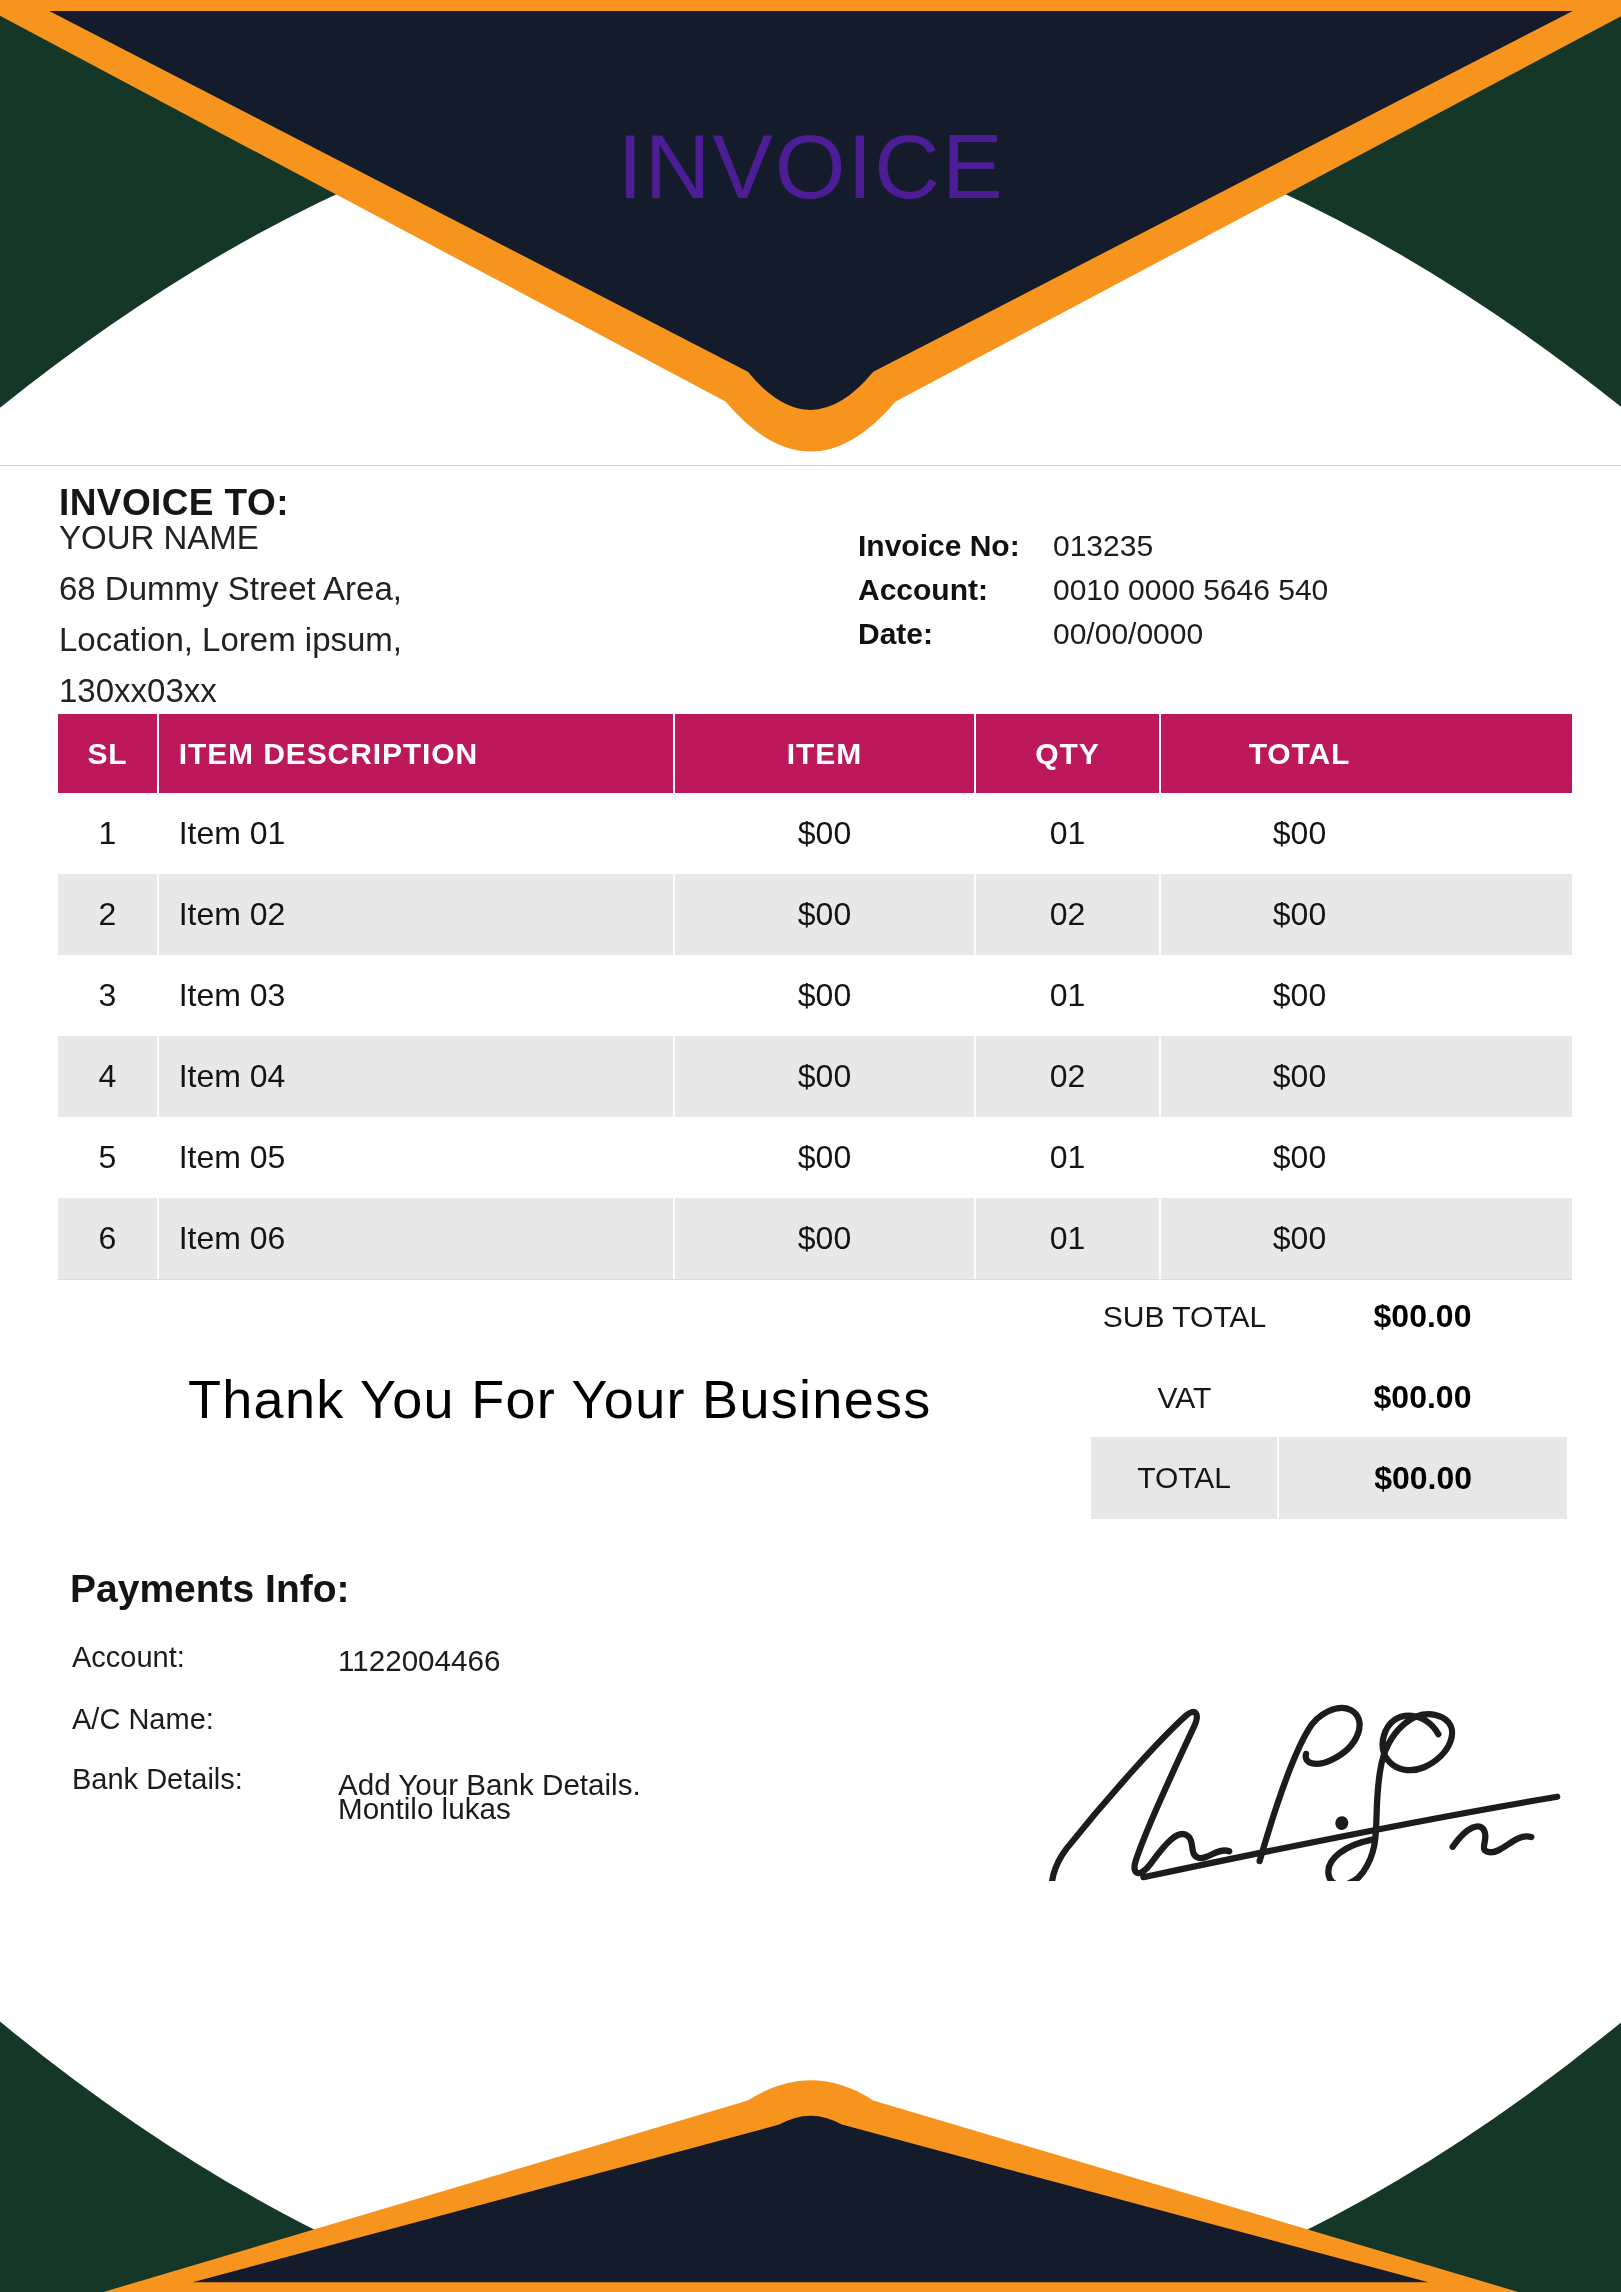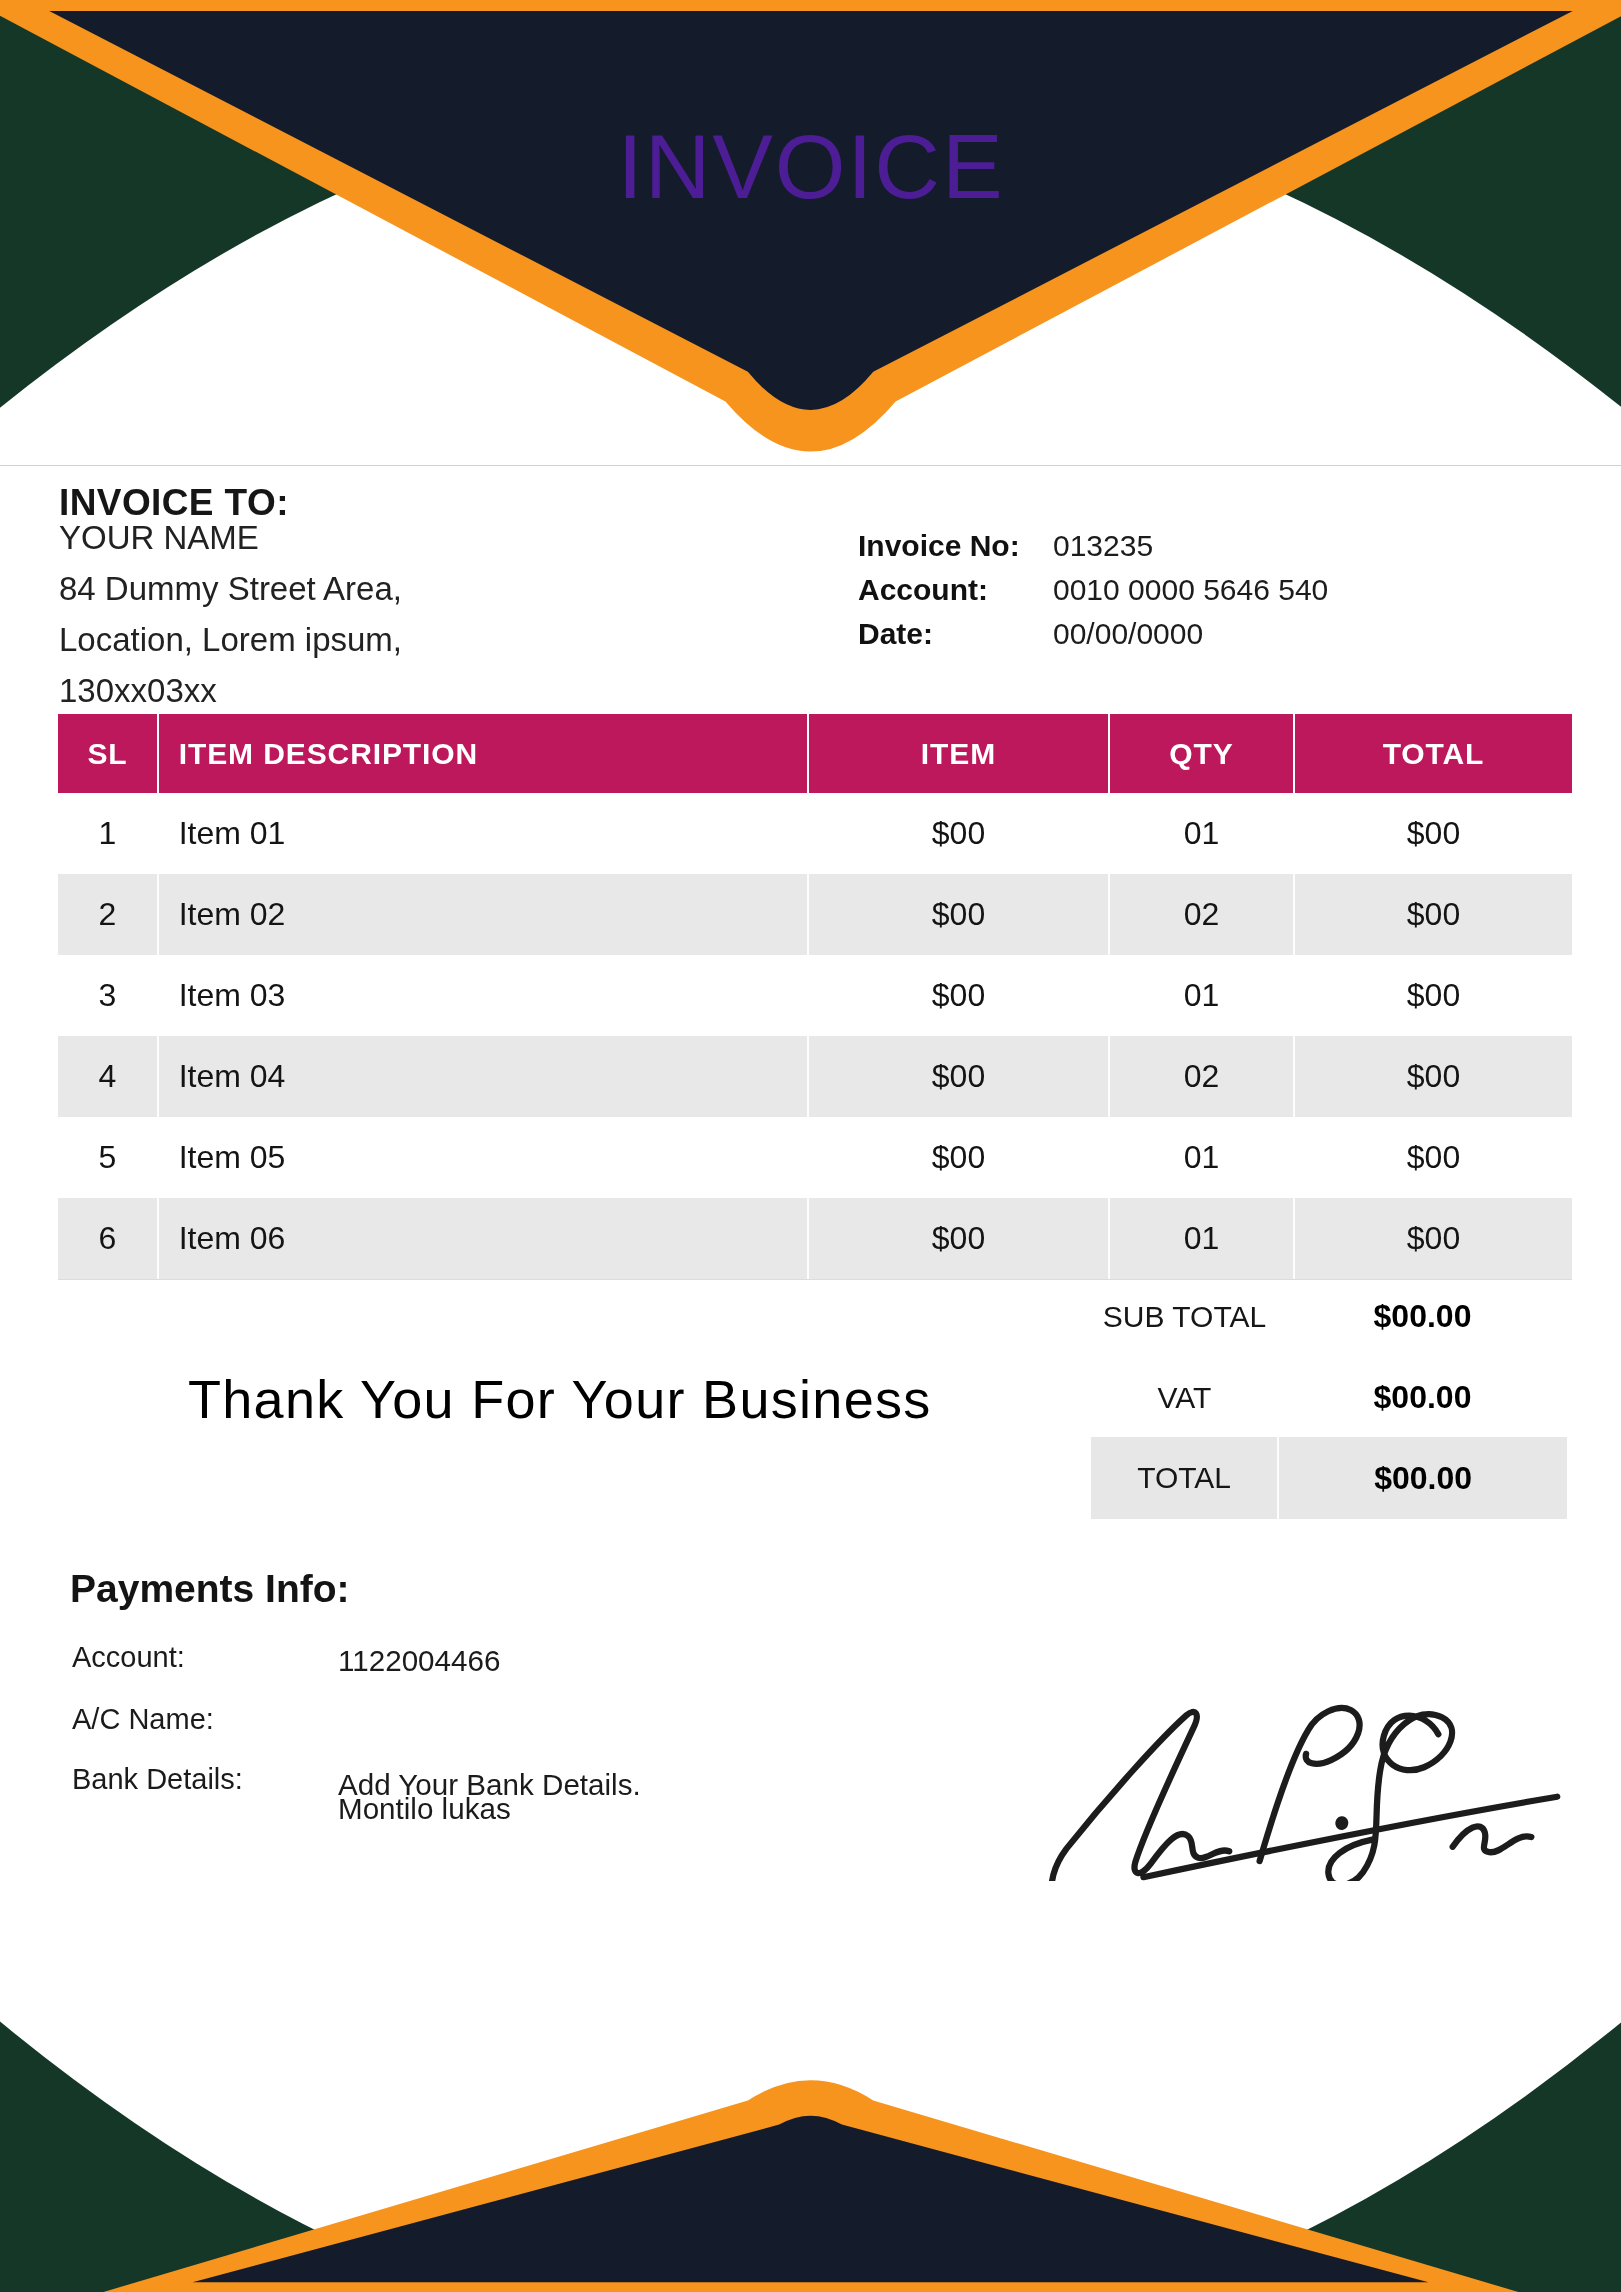--- a/index.html
+++ b/index.html
@@ -27,21 +27,21 @@
   .meta-value{font-size:30px;color:#1c1c1c;}
 
   
   .items-table{left:58px;top:714px;width:1514px;}
   .thead{display:flex;background:#be185d;height:79px;align-items:center;}
   .thead .cell{color:#ffffff;font-size:30px;font-weight:600;letter-spacing:0.9px;}
   .trow{display:flex;height:81px;align-items:center;font-size:32px;color:#141414;}
   .trow.alt{background:#e8e8e8;}
   .cell{box-sizing:border-box;display:flex;align-items:center;justify-content:center;height:100%;}
   .cell.c-sl{width:99px;}
-  .cell.c-item{width:650px;justify-content:flex-start;padding-left:19.7px;}
+  .cell.c-item{width:516px;justify-content:flex-start;padding-left:19.7px;}
   .cell.c-price{width:301px;}
   .cell.c-qty{width:185px;}
   .cell.c-total{width:279px;}
   .thead .cell + .cell{border-left:2.7px solid #ffffff;}
   .trow .cell + .cell{border-left:2.7px solid rgba(255,255,255,.9);}
   .trow.last{border-bottom:1.8px solid #dcdcdc;}
 
   
   .totals-row{display:flex;width:476px;height:81px;}
   .totals-row .tl{width:187px;display:flex;align-items:center;justify-content:center;font-size:30px;color:#161616;}
@@ -70,21 +70,21 @@
     <path d="M 0,455 Q 905,-270 1811,455 L 1811,520 L 0,520 Z" fill="#ffffff"></path>
     <path d="M -80,-25 L 1891,-25 L 1000,448 Q 905,560 810,448 Z" fill="#F7941E"></path>
     <path d="M 55,12 L 1756,12 L 975,415 Q 905,500 835,415 Z" fill="#141B2B"></path>
   </svg>
 
   <div class="abs invoice-title">INVOICE</div>
 
   <div class="abs invoice-to-heading">INVOICE TO:</div>
   <div class="abs invoice-to-lines">
     <div>YOUR NAME</div>
-    <div>84 Dummy Street Area,</div>
+    <div>68 Dummy Street Area,</div>
     <div>Location, Lorem ipsum,</div>
     <div>130xx03xx</div>
   </div>
 
   <div class="abs meta-block">
     <div class="meta-row">
       <div class="meta-label">Invoice No:</div>
       <div class="meta-value">013235</div>
     </div>
     <div class="meta-row">

